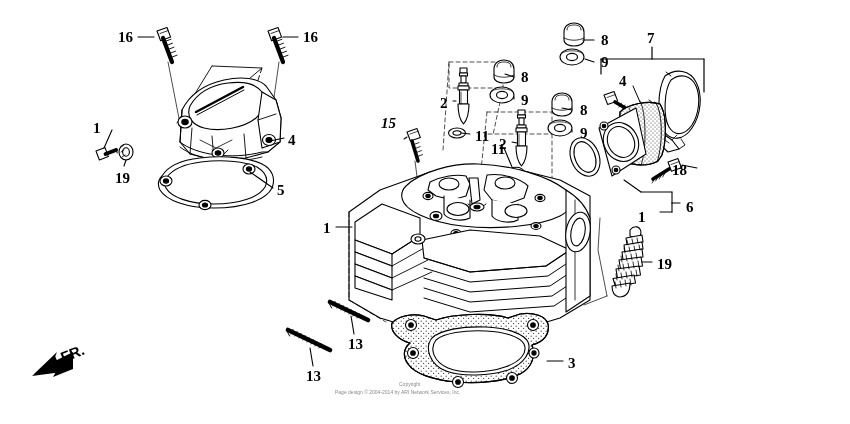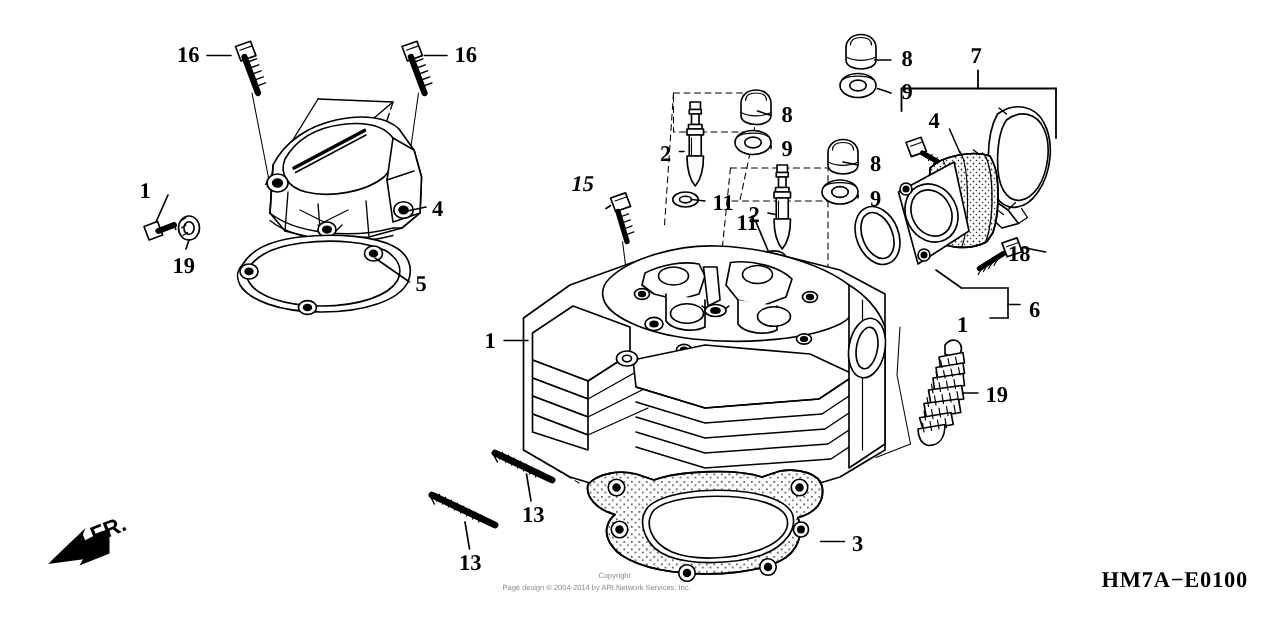--- a/index.html
+++ b/index.html
@@ -570,15 +570,14 @@
 <div class="callout" style="left:638px;top:210px;">1</div>
 <div class="callout" style="left:323px;top:221px;">1</div>
 <div class="callout" style="left:657px;top:257px;text-align:right;">19</div>
 <div class="callout" style="left:348px;top:337px;">13</div>
 <div class="callout" style="left:568px;top:356px;">3</div>
 <div class="callout" style="left:306px;top:369px;">13</div>
 
 <div class="copy1">Copyright</div>
 <div class="copy2">Page design © 2004-2014 by ARI Network Services, Inc.</div>
 
-<div class="diagcode">HM7A−E0100</div>
 
 </div>
 
 </body></html>

